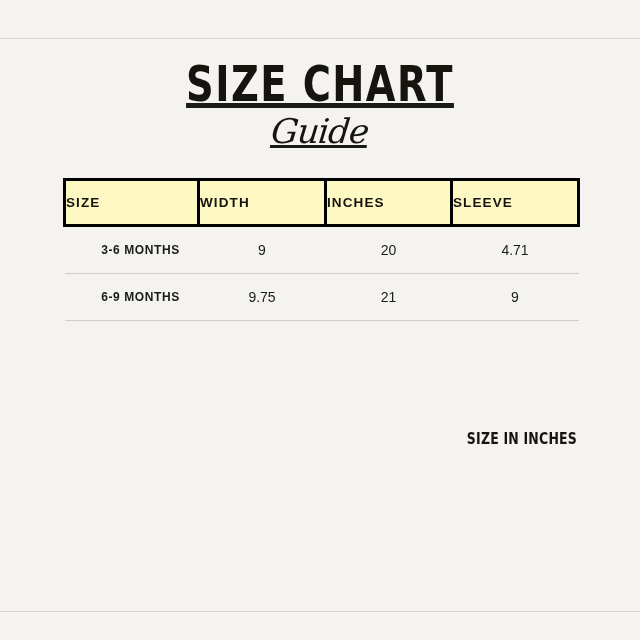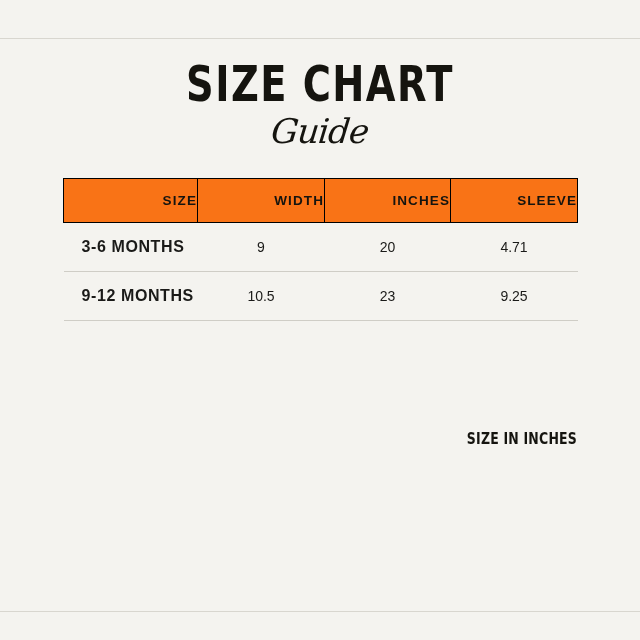--- a/index.html
+++ b/index.html
@@ -31,20 +31,21 @@
   }
   .edge-rule.top { top: 38px; }
   .edge-rule.bottom { bottom: 28px; }
 
   .header {
     position: absolute;
     top: 58px;
     left: 0;
     width: 640px;
     text-align: center;
+    text-decoration: underline;
   }
   .title {
     font-family: "DejaVu Sans", sans-serif;
     font-weight: bold;
     font-size: 40px;
     letter-spacing: 1.5px;
     line-height: 1;
     color: #15140f;
     transform: scaleY(1.25) scaleX(0.96);
     transform-origin: center top;
@@ -66,42 +67,42 @@
     top: 178px;
     left: 63px;
     width: 514px;
   }
   table.size-table {
     border-collapse: collapse;
     width: 514px;
     table-layout: fixed;
   }
   table.size-table thead th {
-    background: #f97316;
-    border: 1px solid #000000;
+    background: #fef9c3;
+    border: 3px solid #000000;
     font-size: 13.5px;
     font-weight: bold;
     letter-spacing: 1.1px;
     padding: 14px 0;
     color: #15140f;
-    text-align: right;
+    text-align: left;
     font-family: "Liberation Sans", sans-serif;
   }
   table.size-table tbody td {
     border-bottom: 1px solid #cfcdc6;
     padding: 15px 0;
     font-size: 14px;
     text-align: center;
     color: #1a1a18;
   }
   table.size-table tbody td.rowhead {
     font-weight: bold;
-    font-size: 16px;
+    font-size: 12px;
     letter-spacing: 0.6px;
-    text-align: left;
+    text-align: center;
     padding-left: 18px;
   }
   .col-size { width: 134px; }
   .col-width { width: 127px; }
   .col-length { width: 126px; }
   .col-sleeve { width: 127px; }
 
   .footnote {
     position: absolute;
     top: 430px;
@@ -145,24 +146,24 @@
         </tr>
       </thead>
       <tbody>
         <tr>
           <td class="rowhead">3-6 MONTHS</td>
           <td>9</td>
           <td>20</td>
           <td>4.71</td>
         </tr>
         <tr>
-          <td class="rowhead">9-12 MONTHS</td>
-          <td>10.5</td>
-          <td>23</td>
-          <td>9.25</td>
+          <td class="rowhead">6-9 MONTHS</td>
+          <td>9.75</td>
+          <td>21</td>
+          <td>9</td>
         </tr>
       </tbody>
     </table>
   </div>
 
   <div class="footnote">SIZE IN INCHES</div>
 
 </div>
 
 </body></html>

